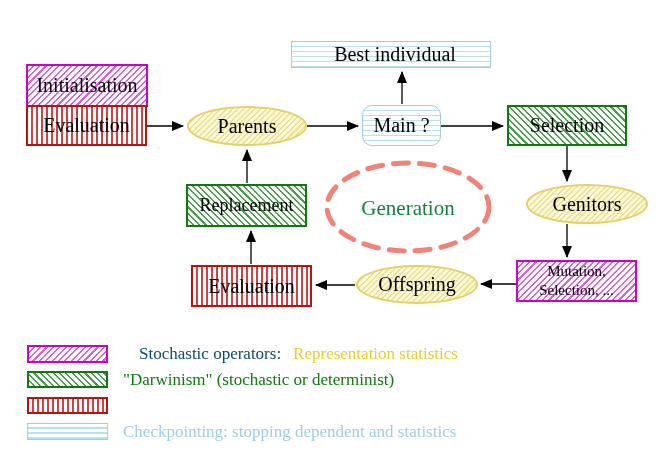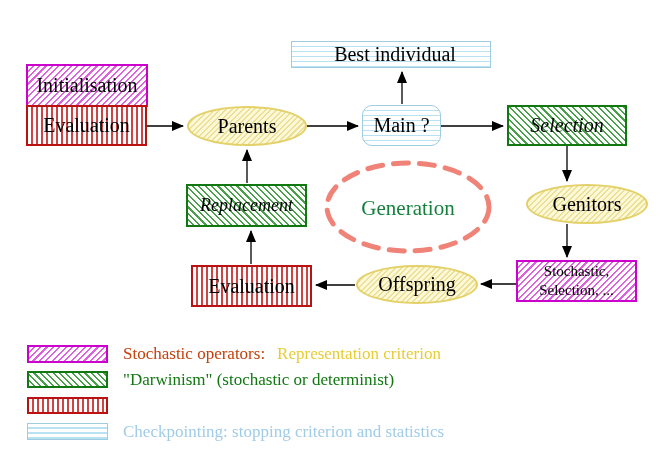--- a/index.html
+++ b/index.html
@@ -19,21 +19,20 @@
     text-align:center;
   }
   
   .hatch-magenta{
     border:2px solid #cc00cc;
     background:repeating-linear-gradient(135deg,#ffffff 0 3px,#dd60dd 3px 4.5px);
   }
   .hatch-green{
     border:2px solid #117711;
     background:repeating-linear-gradient(45deg,#ffffff 0 3px,#4aa04a 3px 4.5px);
-    font-style:italic;
   }
   .stripe-red{
     border:2px solid #bb1111;
     background:repeating-linear-gradient(90deg,#ffffff 0 3px,#cc4444 3px 5px);
     text-align:right;
   }
   .stripe-cyan{
     border:1px solid #a0cce0;
     background:repeating-linear-gradient(180deg,#ffffff 0 3.5px,#b8e2f2 3.5px 5px);
   }
@@ -49,21 +48,21 @@
     color:#15803d;font-size:21px;
     display:flex;align-items:center;justify-content:center;
   }
   
   .legend-swatch{position:absolute;z-index:2;box-sizing:border-box;}
   .legend-text{
     position:absolute;z-index:2;
     font-size:17px;white-space:nowrap;
     display:flex;align-items:center;gap:12px;
   }
-  .t-magenta{color:#c2410c;}
+  .t-magenta{color:#0c4a6e;margin-left:16px;}
   .t-gold{color:#e8cc33;}
   .t-green{color:#117711;}
   .t-red{color:#cc1111;}
   .t-lblue{color:#a0cce8;}
 </style>
 </head>
 <body>
 
 <div class="stage">
 
@@ -111,49 +110,49 @@
 
   <div class="node hatch-green" style="left:507px;top:105px;width:120px;height:41px;">
     <span>Selection</span>
   </div>
 
   <div class="node ellipse-yellow" style="left:526px;top:184px;width:122px;height:40px;">
     <span>Genitors</span>
   </div>
 
   <div class="node hatch-magenta two-line" style="left:516px;top:260px;width:121px;height:42px;flex-direction:column;">
-    <span>Stochastic,</span>
+    <span>Mutation,</span>
     <span>Selection, ...</span>
   </div>
 
   <div class="node ellipse-yellow" style="left:356px;top:265px;width:122px;height:39px;">
     <span>Offspring</span>
   </div>
 
   <div class="node stripe-red" style="left:191px;top:265px;width:121px;height:42px;">
     <span>Evaluation</span>
   </div>
 
   <div class="node hatch-green" style="left:186px;top:184px;width:121px;height:43px;font-size:18px;text-align:center;">
     <span>Replacement</span>
   </div>
 
   <div class="gen-label" style="left:348px;top:195px;width:120px;height:26px;">Generation</div>
 
   <div class="legend-swatch hatch-magenta" style="left:27px;top:345px;width:81px;height:18px;"></div>
   <div class="legend-text" style="left:123px;top:344px;height:19px;">
     <span class="t-magenta">Stochastic operators:</span>
-    <span class="t-gold">Representation criterion</span>
+    <span class="t-gold">Representation statistics</span>
   </div>
 
   <div class="legend-swatch hatch-green" style="left:27px;top:371px;width:81px;height:17px;"></div>
   <div class="legend-text" style="left:123px;top:370px;height:19px;">
     <span class="t-green">"Darwinism" (stochastic or determinist)</span>
   </div>
 
   <div class="legend-swatch stripe-red" style="left:27px;top:397px;width:81px;height:17px;"></div>
 
   <div class="legend-swatch stripe-cyan" style="left:27px;top:423px;width:81px;height:17px;"></div>
   <div class="legend-text" style="left:123px;top:422px;height:19px;">
-    <span class="t-lblue">Checkpointing: stopping criterion and statistics</span>
+    <span class="t-lblue">Checkpointing: stopping dependent and statistics</span>
   </div>
 
 </div>
 
 </body></html>

